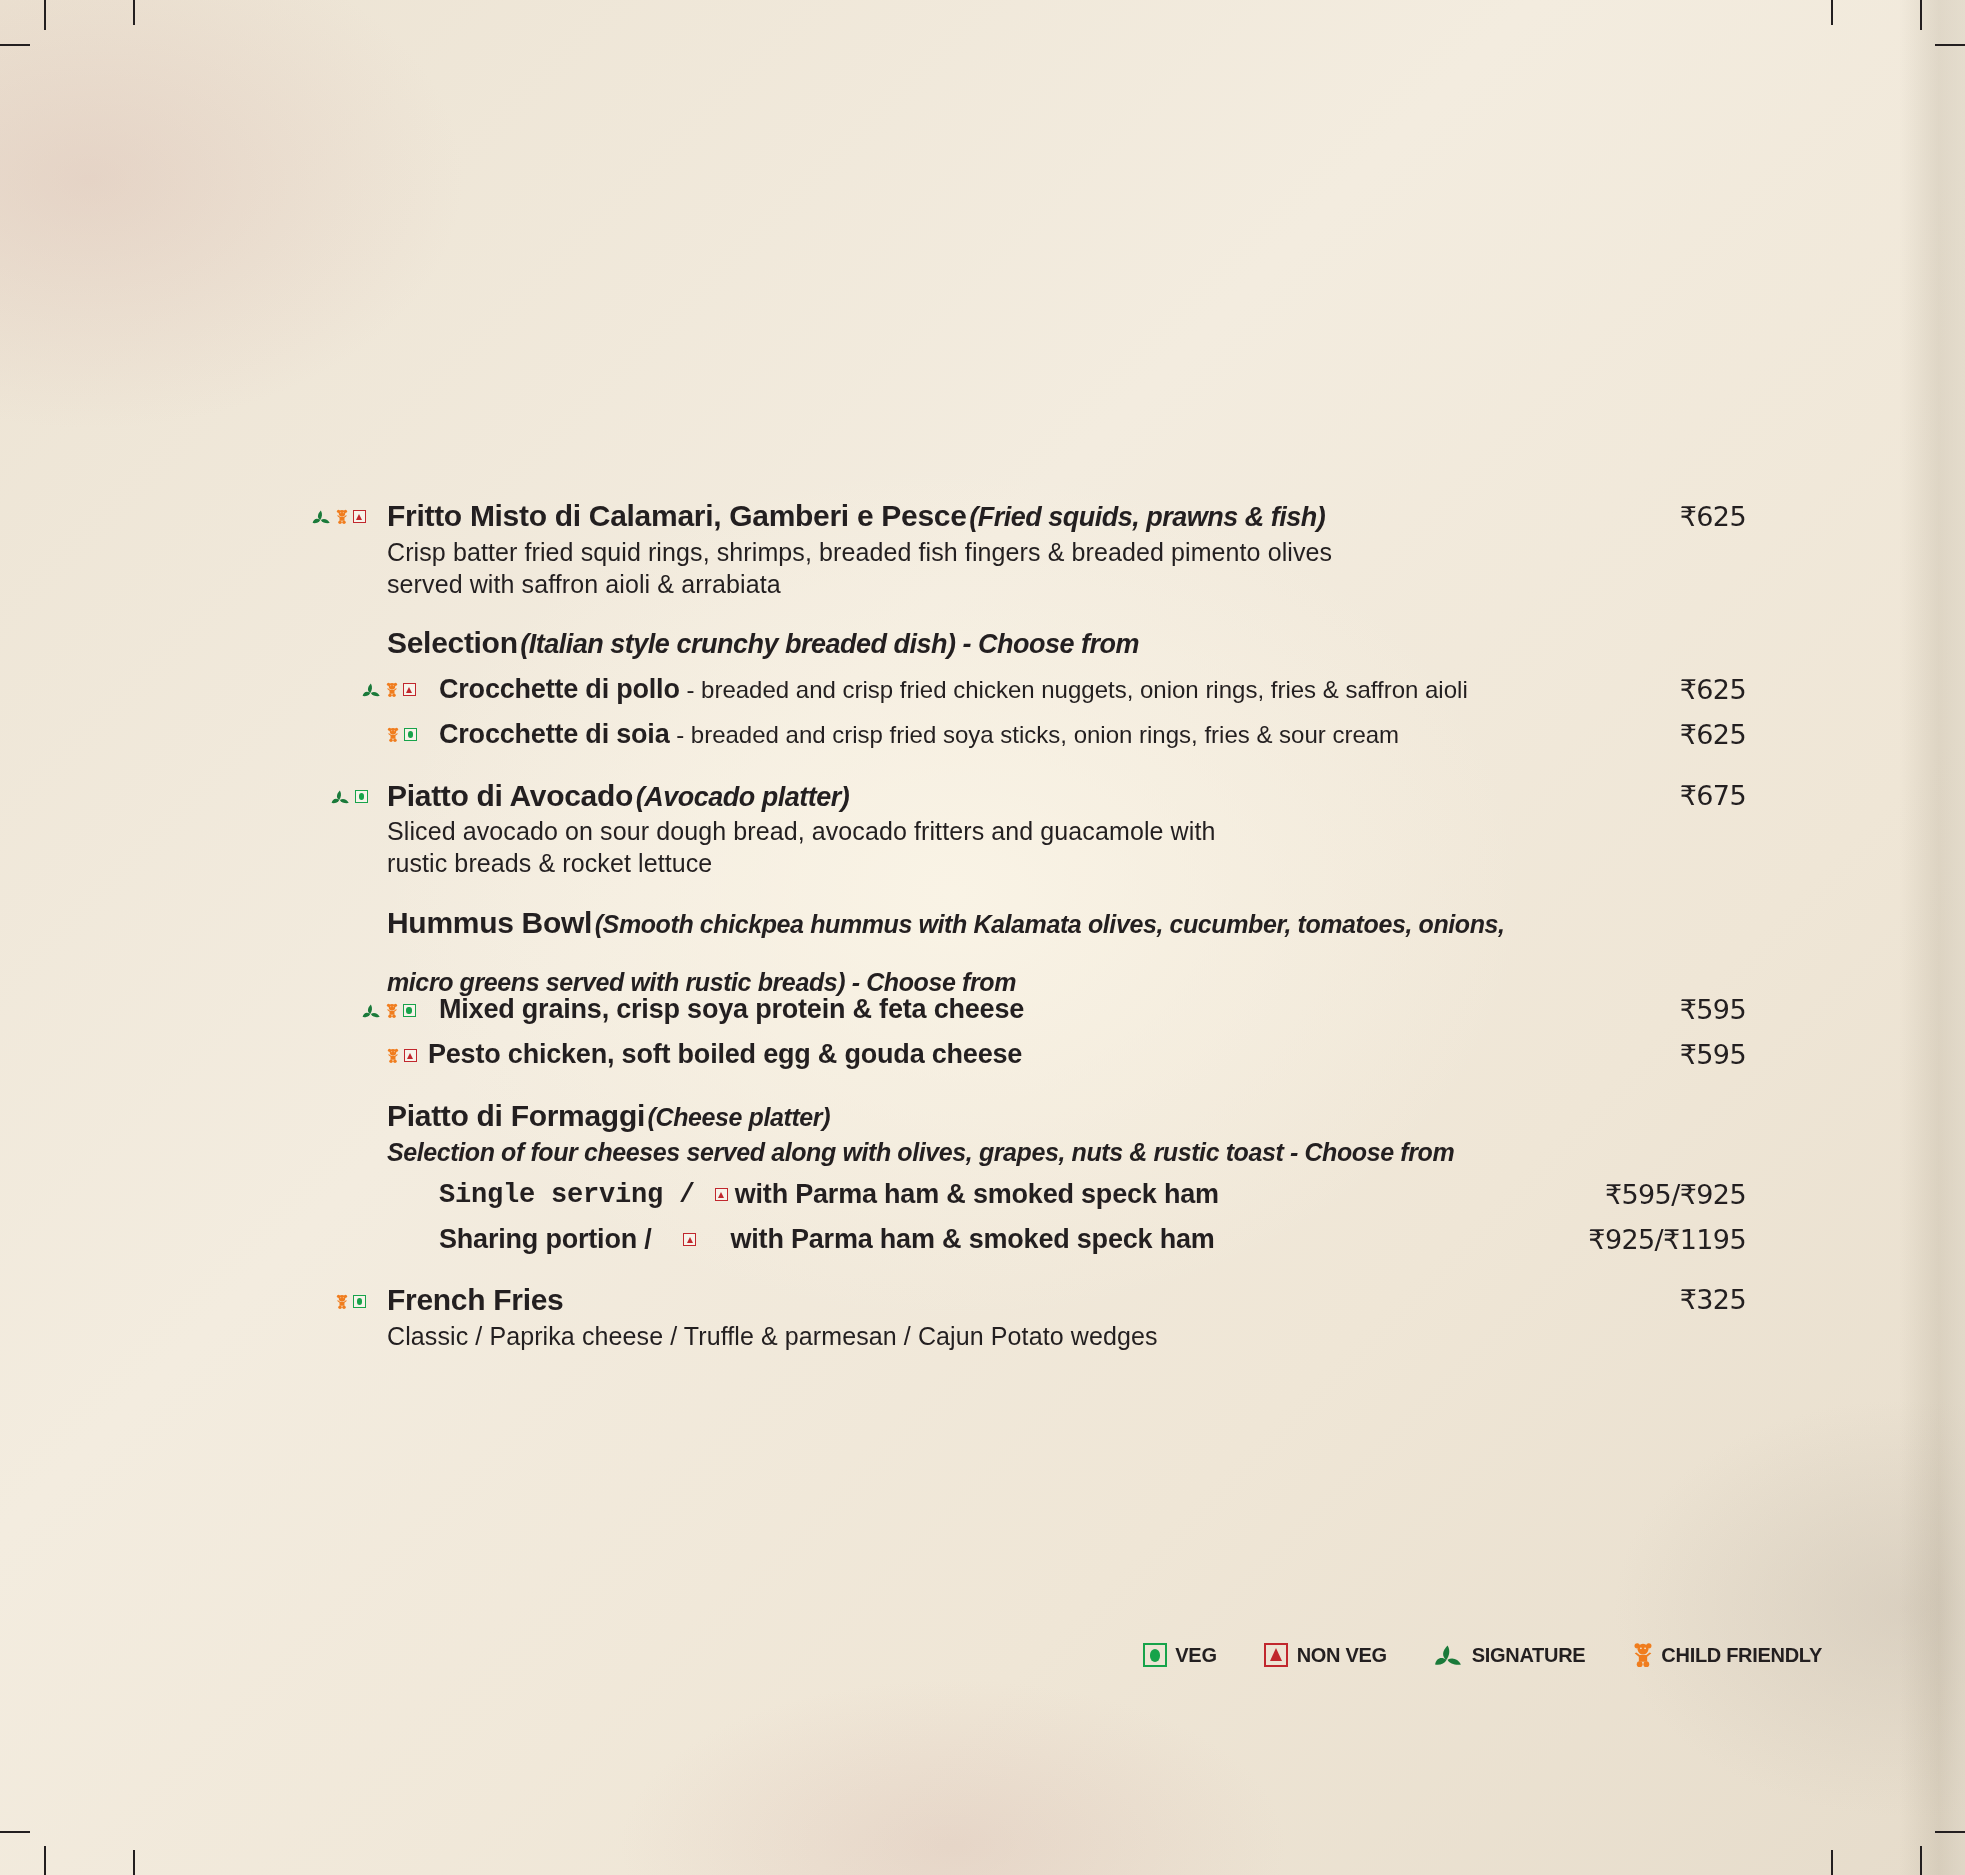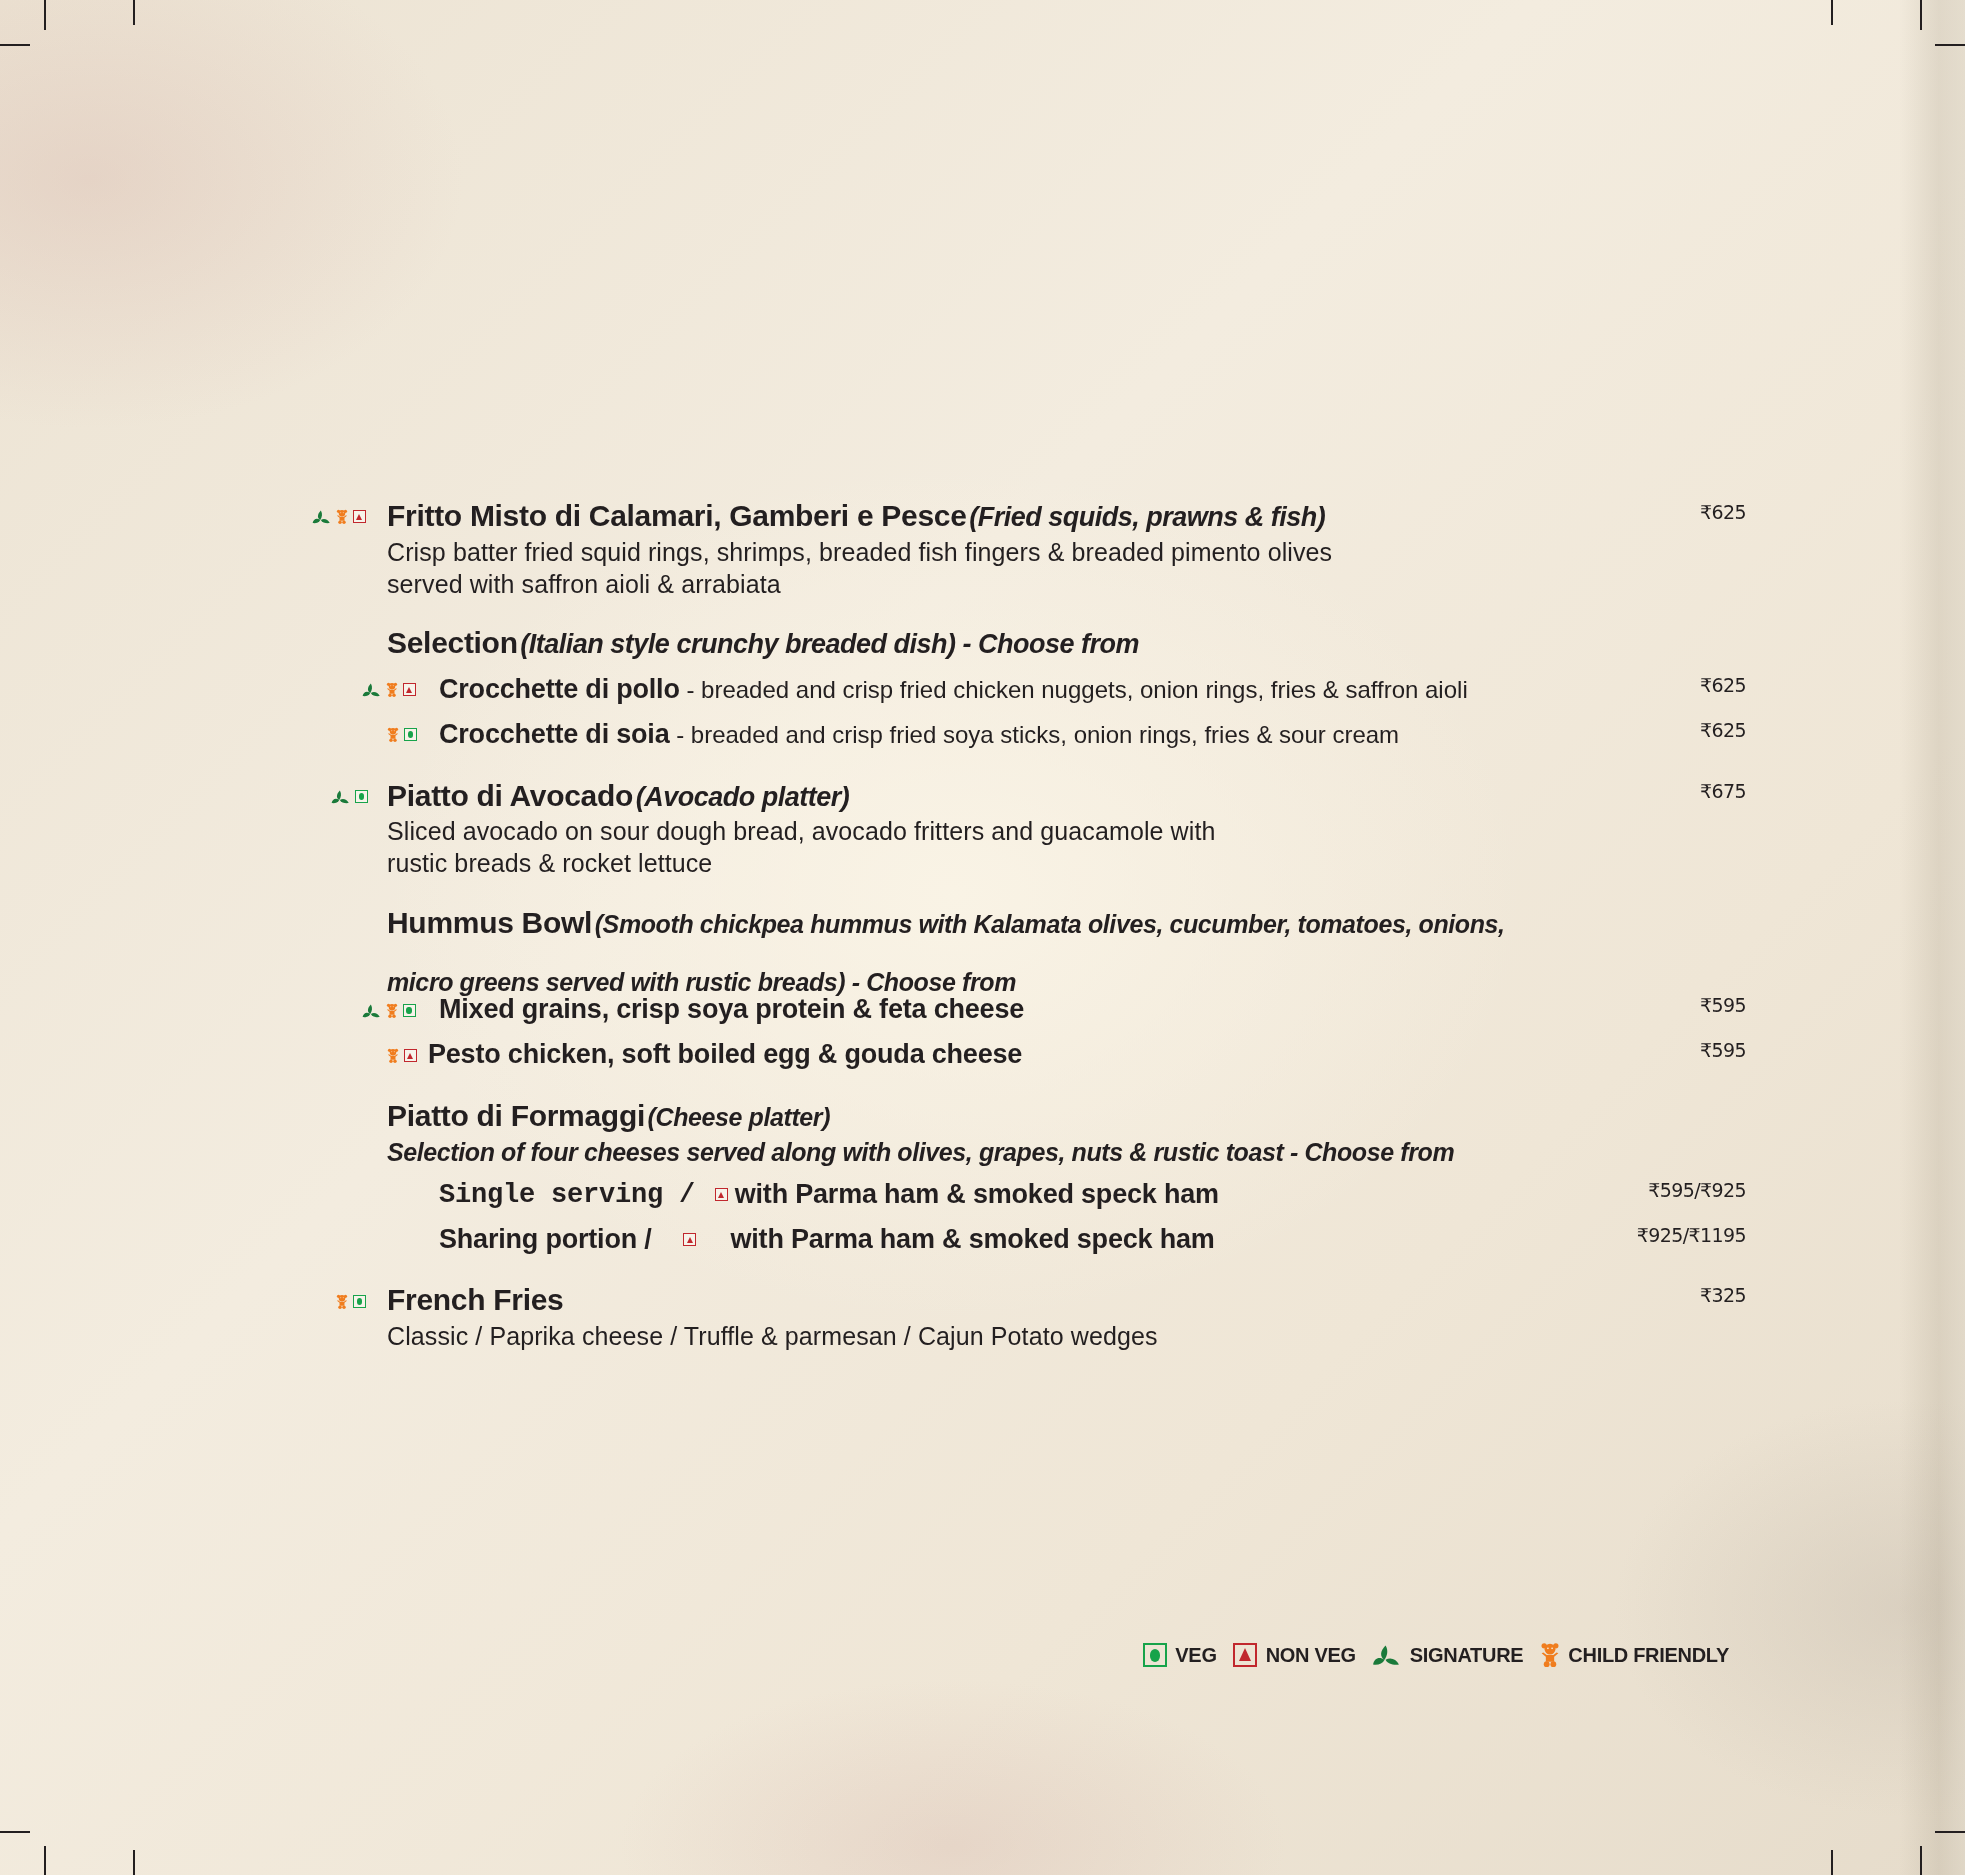--- a/index.html
+++ b/index.html
@@ -17,28 +17,28 @@
   .edge-right { position:absolute; top:0; right:0; width:66px; height:100%;
     background: linear-gradient(90deg, rgba(0,0,0,0) 0%, rgba(170,160,140,0.25) 60%, rgba(220,212,196,0.6) 100%); }
   .crop { position:absolute; background:#231f20; }
   .abs { position:absolute; white-space:nowrap; }
   .title { font-size:30px; font-weight:bold; letter-spacing:-0.3px; }
   .title-it { font-size:27px; font-weight:bold; font-style:italic; letter-spacing:-0.5px; }
   .desc { font-size:25px; letter-spacing:0.1px; }
   .sub-name { font-size:27px; font-weight:bold; letter-spacing:-0.2px; }
   .sub-desc { font-size:24px; }
   .italic-bold { font-size:25px; font-weight:bold; font-style:italic; letter-spacing:-0.4px; }
-  .price { position:absolute; right:219px; font-size:19px; font-family:"DejaVu Sans", sans-serif; letter-spacing:-0.6px; text-align:right; }
+  .price { position:absolute; right:219px; font-size:27px; font-family:"DejaVu Sans", sans-serif; letter-spacing:-0.6px; text-align:right; }
   .icons { position:absolute; display:flex; align-items:center; gap:4.8px; }
   .ico-veg { width:13px; height:13px; border:1.8px solid #17a34a; box-sizing:border-box; display:inline-flex; align-items:center; justify-content:center; background:#f7f3ea; }
   .ico-veg::after { content:""; width:5.4px; height:6.6px; border-radius:50%; background:#17a34a; }
   .ico-nv { width:13px; height:13px; border:1.8px solid #c1272d; box-sizing:border-box; display:inline-flex; align-items:flex-end; justify-content:center; background:#f7f3ea; padding-bottom:1.8px; }
   .ico-nv::after { content:""; width:0; height:0; border-left:3px solid transparent; border-right:3px solid transparent; border-bottom:6px solid #c1272d; }
   .ico-svg { display:inline-block; }
-  .legend { position:absolute; left:1143px; top:1642px; display:flex; align-items:center; font-size:20px; font-weight:bold; letter-spacing:-0.3px; }
+  .legend { position:absolute; left:1143px; top:1642px; display:flex; align-items:center; font-size:20px; font-weight:bold; letter-spacing:-0.3px;gap:31px; }
   .legend .item { display:flex; align-items:center; margin-right:16.7px; }
   .legend .item .lbl { margin-left:8.3px; }
   .lg-veg { width:24px; height:24px; border:2.4px solid #17a34a; box-sizing:border-box; display:inline-flex; align-items:center; justify-content:center; }
   .lg-veg::after { content:""; width:10.7px; height:13px; border-radius:50%; background:#17a34a; }
   .lg-nv { width:24px; height:24px; border:2.4px solid #c1272d; box-sizing:border-box; display:inline-flex; align-items:flex-end; justify-content:center; padding-bottom:3.6px; }
   .lg-nv::after { content:""; width:0; height:0; border-left:6px solid transparent; border-right:6px solid transparent; border-bottom:13px solid #c1272d; }
 </style>
 </head>
 <body>
 

